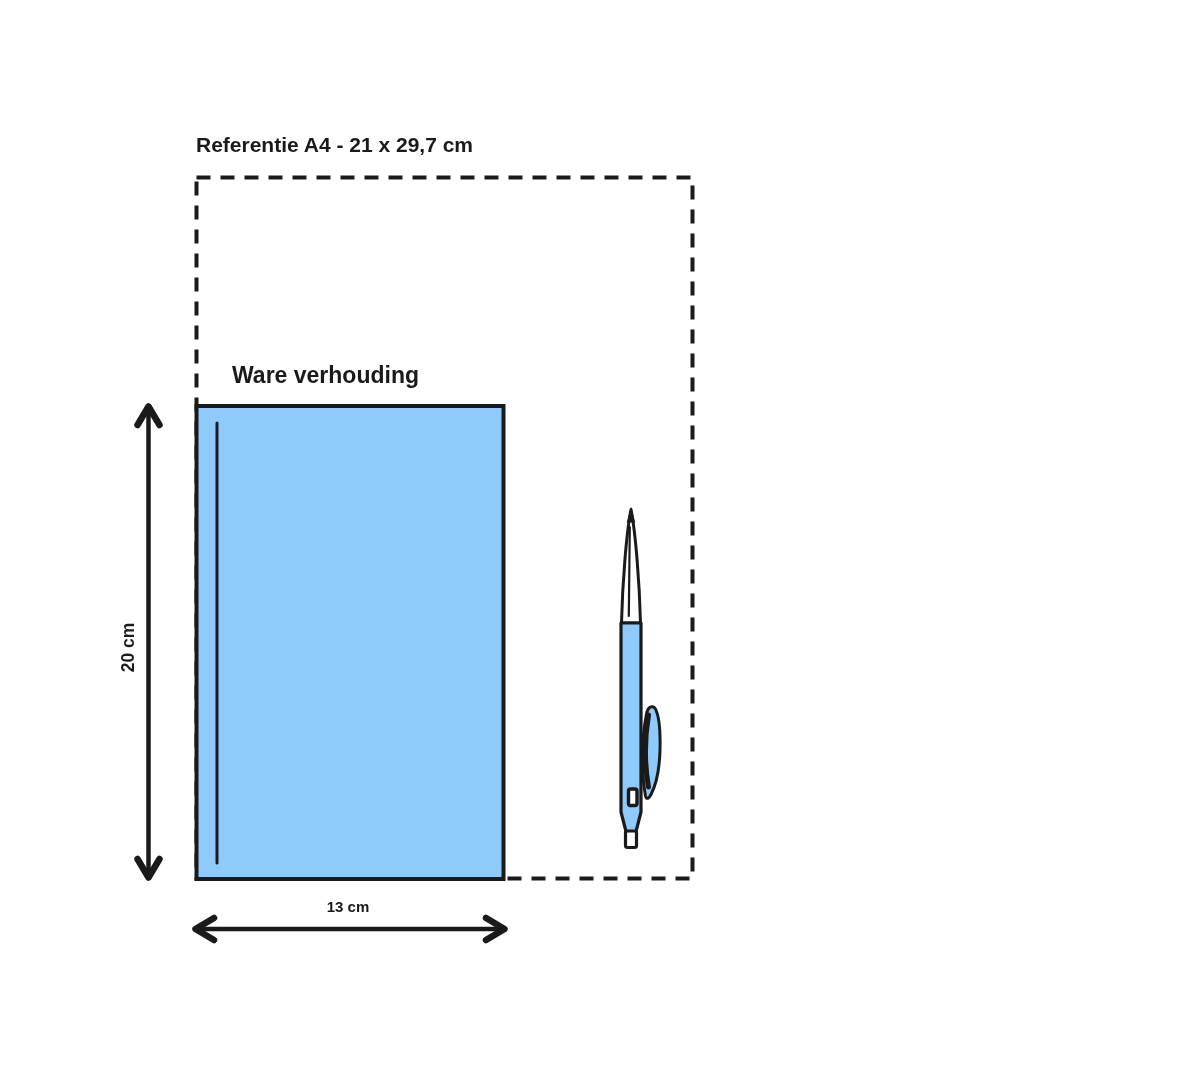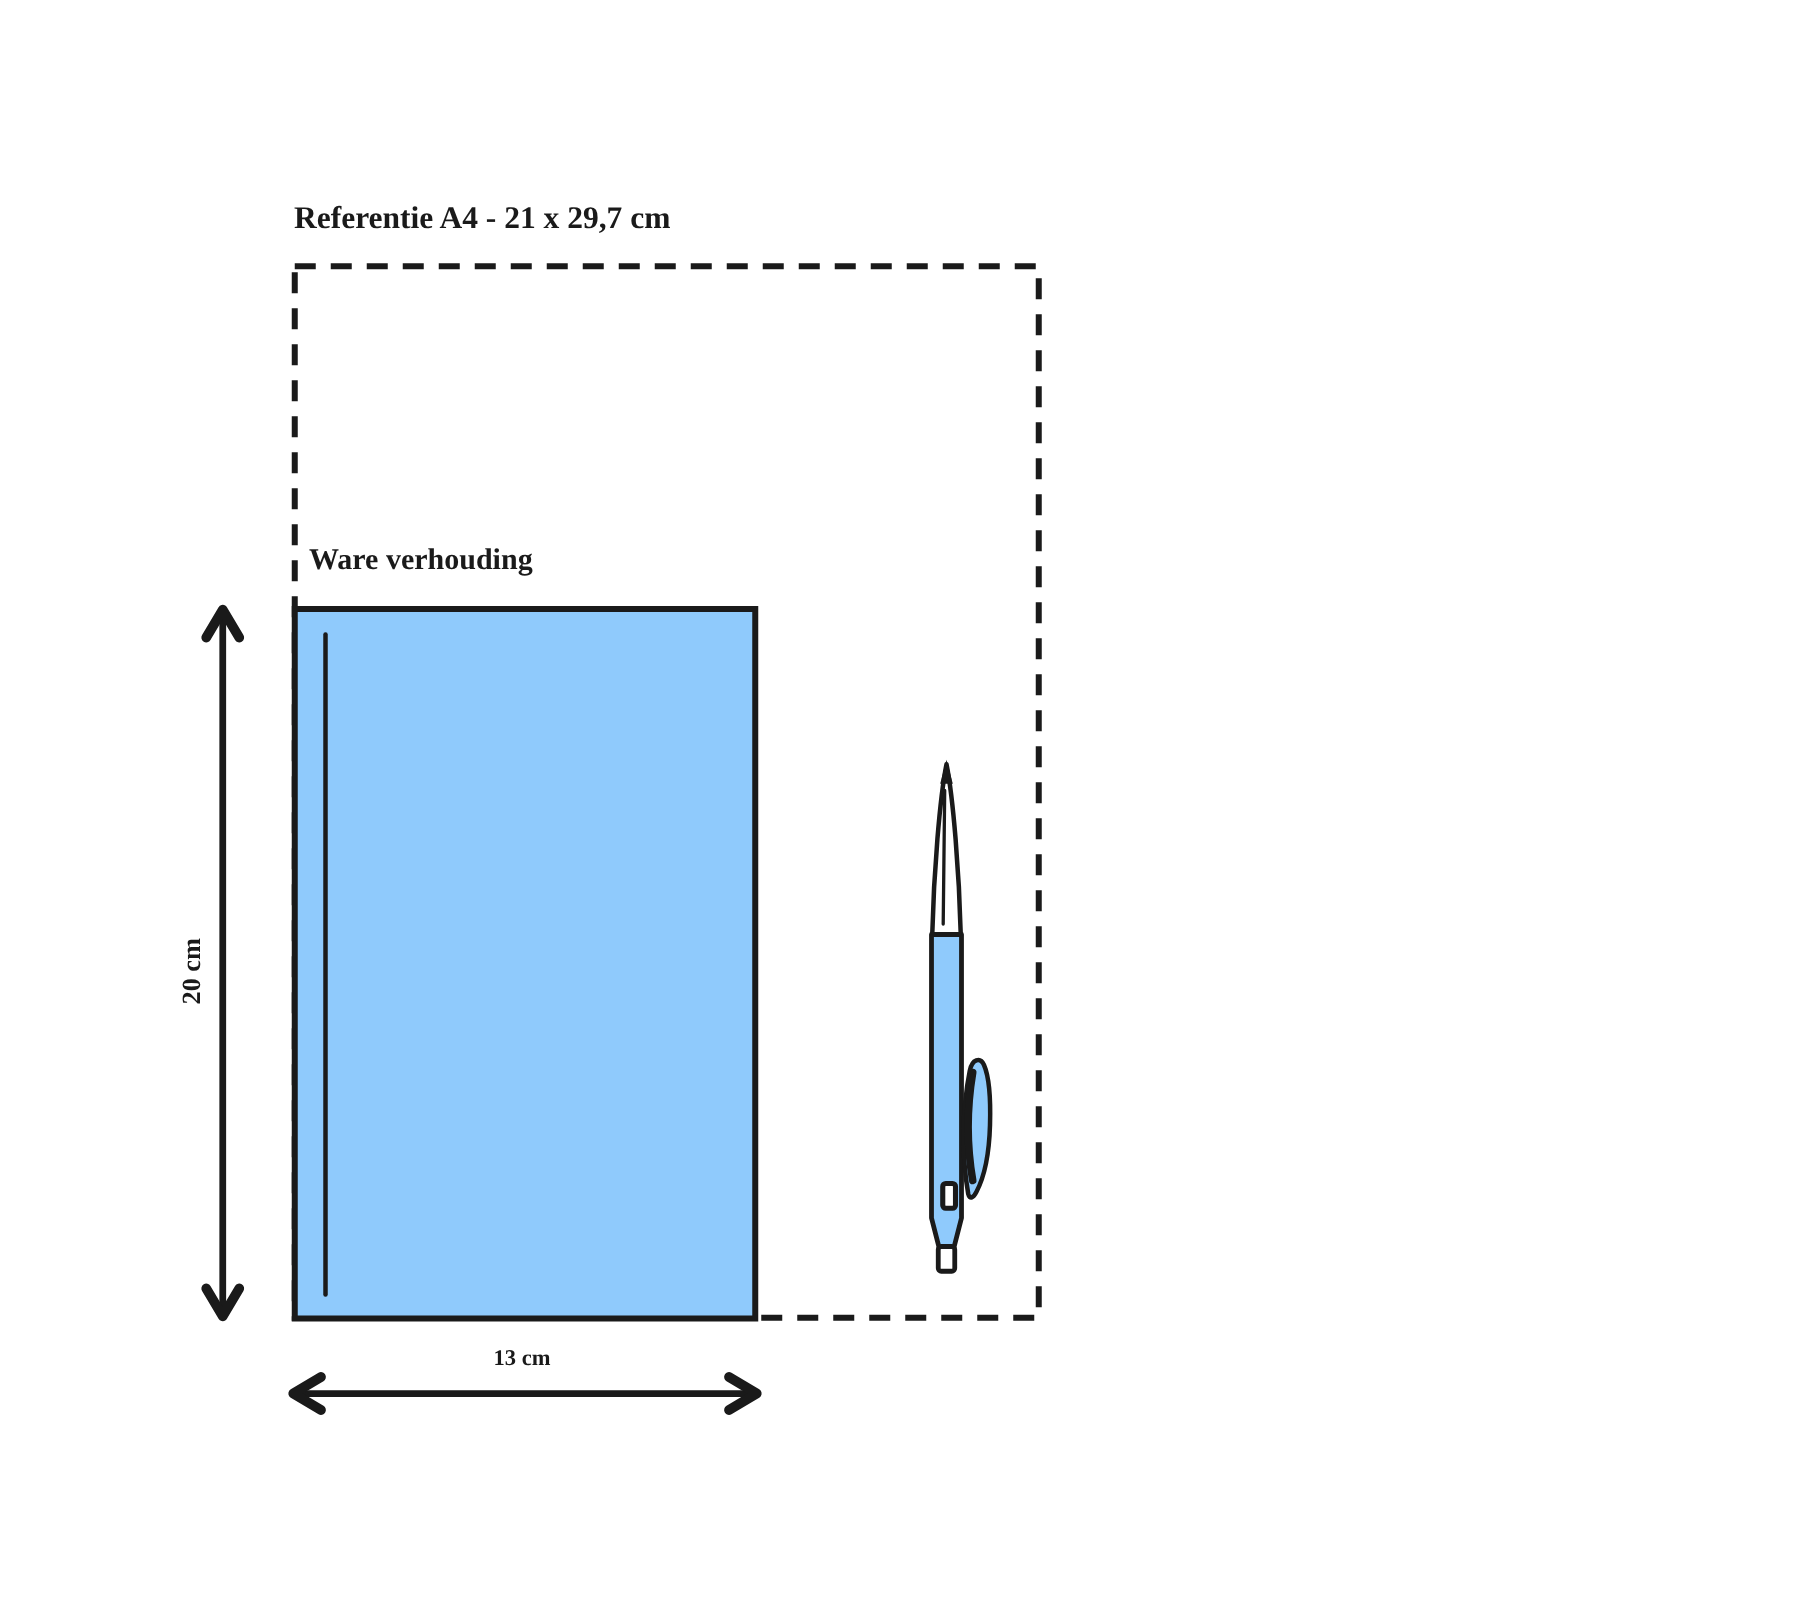--- a/index.html
+++ b/index.html
@@ -5,21 +5,21 @@
   html, body {
     margin: 0;
     padding: 0;
     background: #ffffff;
   }
   .canvas {
     position: relative;
     width: 1200px;
     height: 1066px;
     background: var(--background, #fff);
-    font-family: Liberation Serif, serif;
+    font-family: Liberation Sans, sans-serif;
     color: var(--ink, #1a1a1a);
     overflow: hidden;
     border-radius: 32px;
   }
   .canvas svg {
     position: absolute;
     left: 0;
     top: 0;
   }
   .label {
@@ -27,23 +27,23 @@
     white-space: nowrap;
     color: var(--ink, #1a1a1a);
   }
   .title {
     left: 196px;
     top: 133px;
     font-size: 21px;
     font-weight: 600;
   }
   .caption {
-    left: 206px;
+    left: 232px;
     top: 362px;
-    font-size: 20px;
+    font-size: 23px;
     font-weight: 600;
   }
   .dim-v {
     left: 92px;
     top: 637px;
     width: 72px;
     text-align: center;
     transform: rotate(-90deg);
     font-size: 17.5px;
     font-weight: 600;

